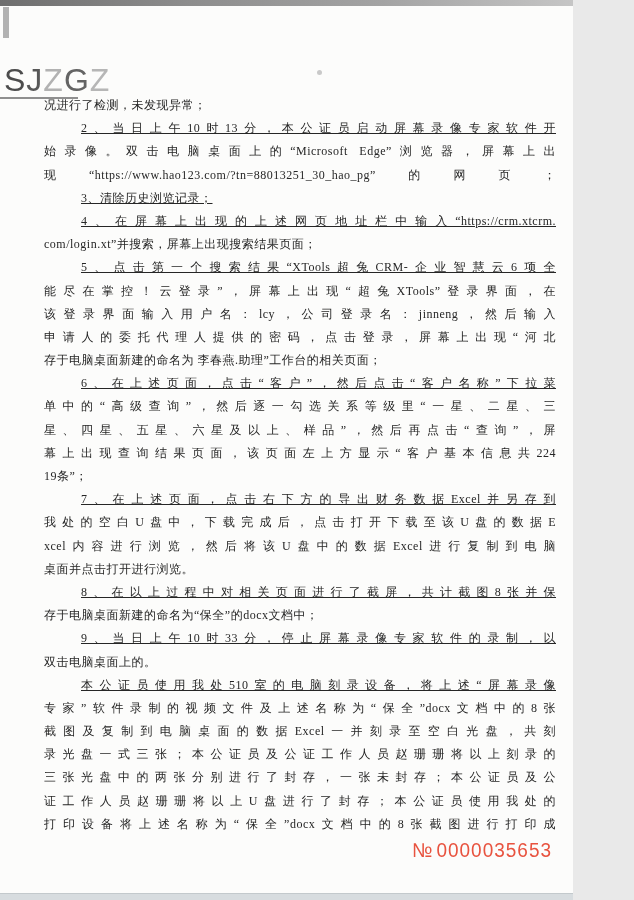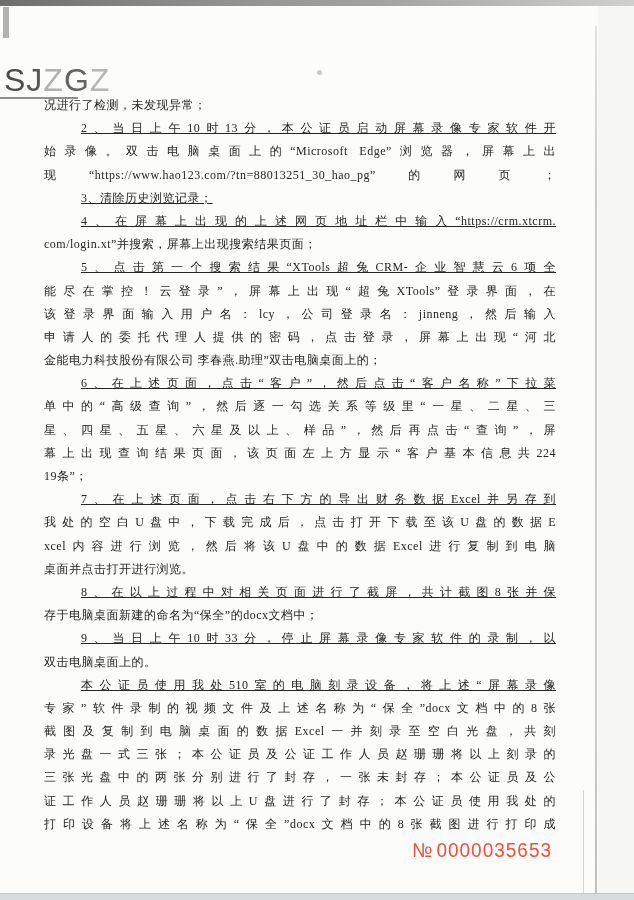--- a/index.html
+++ b/index.html
@@ -3,21 +3,21 @@
 <meta charset="utf-8">
 <style>
   html, body { margin: 0; padding: 0; }
   body {
     width: 634px; height: 900px;
     background: #e9e9e9;
     font-family: "Liberation Serif", "DejaVu Serif", serif;
   }
   .scan {
     position: relative;
-    width: 634px; height: 900px;
+    width: 573px; height: 900px;
     background: #fcfcfb;
     overflow: hidden;
   }
   
   .top-edge {
     position: absolute; left: 0; top: 0; width: 634px; height: 6px;
     background: linear-gradient(90deg, #6e6e6e 0%, #8d8d8d 30%, #a3a3a3 60%, #bfbfbf 85%, #d0d0d0 100%);
   }
   .bottom-edge {
     position: absolute; left: 0; top: 893px; width: 634px; height: 7px;
@@ -94,21 +94,21 @@
       <div class="line indent justify">2、当日上午10时13分，本公证员启动屏幕录像专家软件开</div>
       <div class="line justify">始录像。双击电脑桌面上的“Microsoft Edge”浏览器，屏幕上出</div>
       <div class="line justify">现“https://www.hao123.com/?tn=88013251_30_hao_pg”的网页；</div>
       <div class="line indent">3、清除历史浏览记录；</div>
       <div class="line indent justify">4、在屏幕上出现的上述网页地址栏中输入“https://crm.xtcrm.</div>
       <div class="line">com/login.xt”并搜索，屏幕上出现搜索结果页面；</div>
       <div class="line indent justify">5、点击第一个搜索结果“XTools超兔CRM-企业智慧云6项全</div>
       <div class="line justify">能尽在掌控！云登录”，屏幕上出现“超兔XTools”登录界面，在</div>
       <div class="line justify">该登录界面输入用户名：lcy，公司登录名：jinneng，然后输入</div>
       <div class="line justify">申请人的委托代理人提供的密码，点击登录，屏幕上出现“河北</div>
-      <div class="line">金能电力科技股份有限公司 李春燕.助理”双击电脑桌面上的；</div>
+      <div class="line">存于电脑桌面新建的命名为 李春燕.助理”工作台的相关页面；</div>
       <div class="line indent justify">6、在上述页面，点击“客户”，然后点击“客户名称”下拉菜</div>
       <div class="line justify">单中的“高级查询”，然后逐一勾选关系等级里“一星、二星、三</div>
       <div class="line justify">星、四星、五星、六星及以上、样品”，然后再点击“查询”，屏</div>
       <div class="line justify">幕上出现查询结果页面，该页面左上方显示“客户基本信息共224</div>
       <div class="line">19条”；</div>
       <div class="line indent justify">7、在上述页面，点击右下方的导出财务数据Excel并另存到</div>
       <div class="line justify">我处的空白U盘中，下载完成后，点击打开下载至该U盘的数据E</div>
       <div class="line justify">xcel内容进行浏览，然后将该U盘中的数据Excel进行复制到电脑</div>
       <div class="line">桌面并点击打开进行浏览。</div>
       <div class="line indent justify">8、在以上过程中对相关页面进行了截屏，共计截图8张并保</div>

